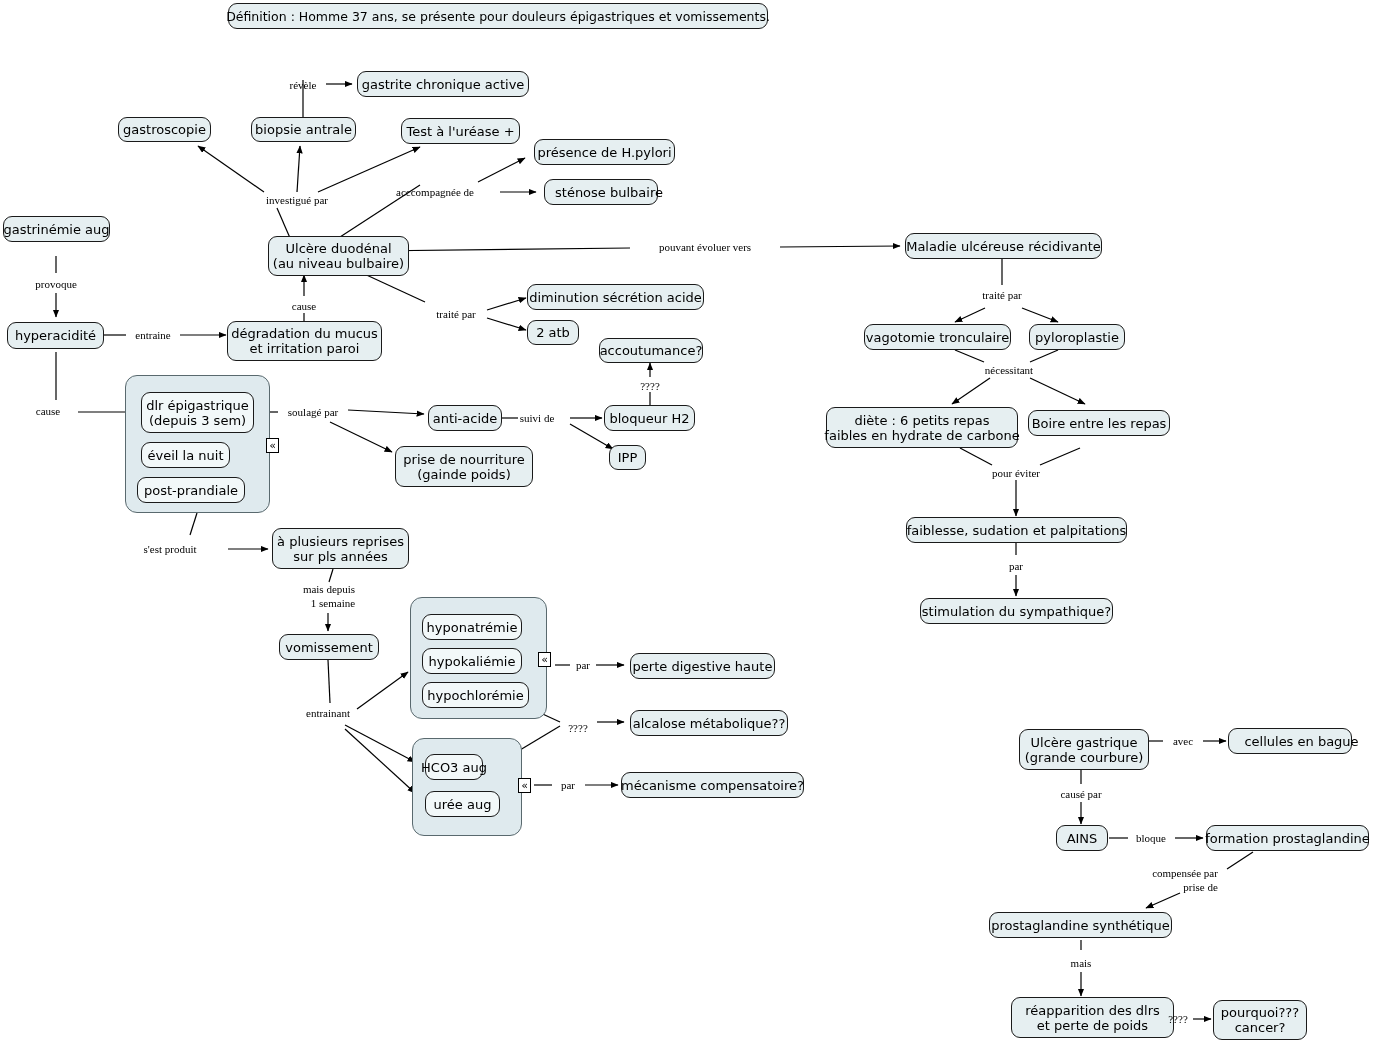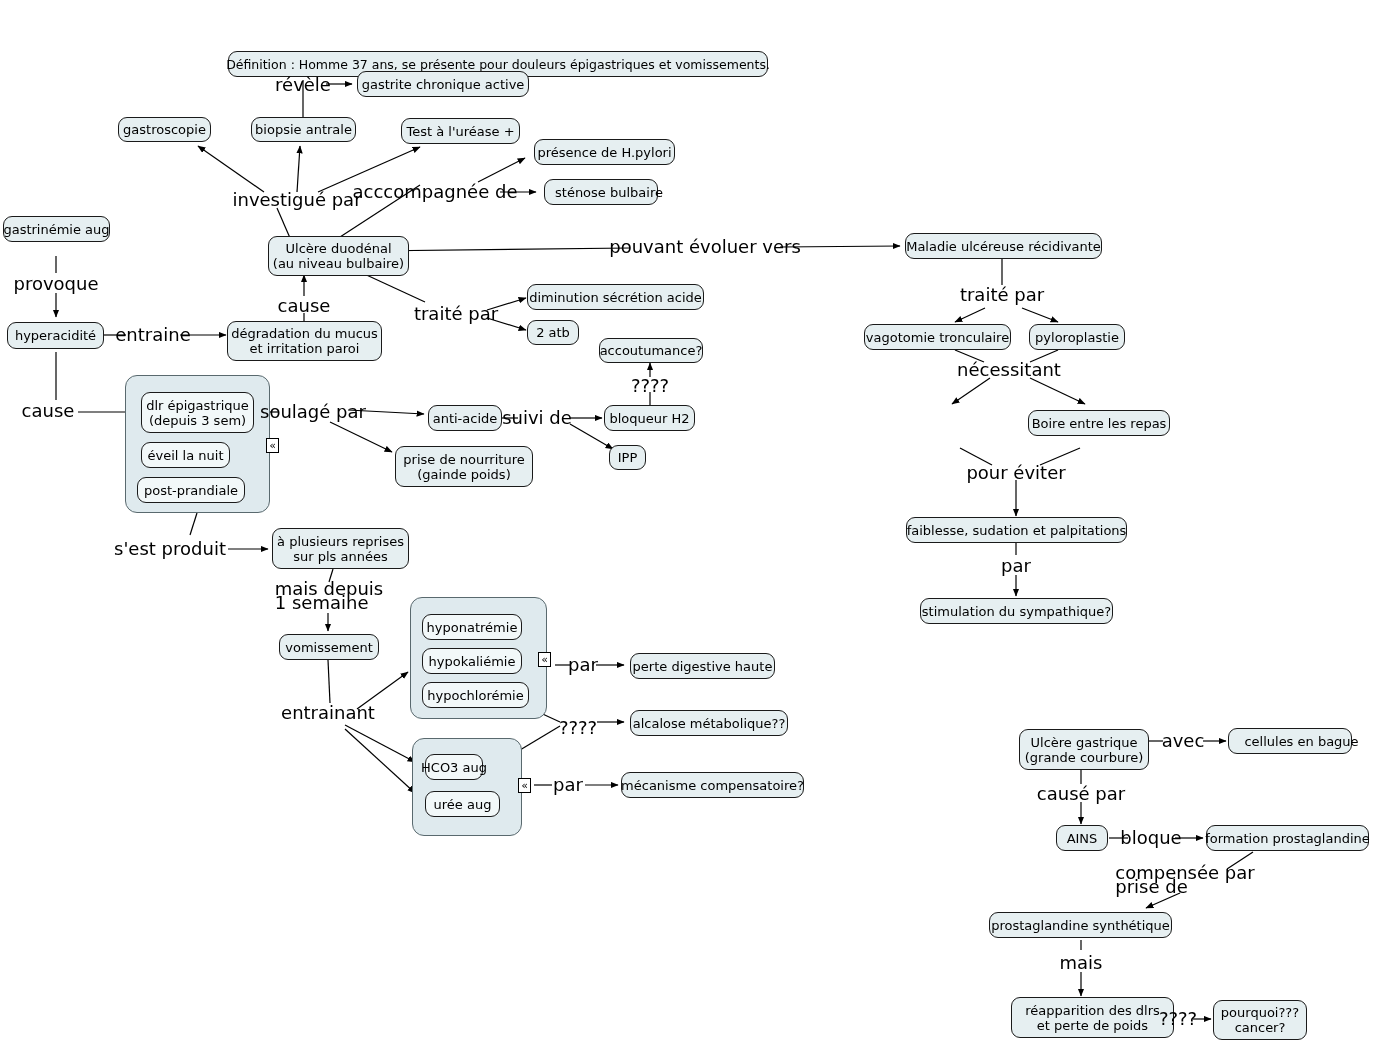--- a/index.html
+++ b/index.html
@@ -50,27 +50,28 @@
     z-index: 2;
   }
   .node.child {
     background: #f2f8f9;
     z-index: 4;
   }
   
   .link-label {
     position: absolute;
     color: #000000;
-    font-size: 18px;
+    font-size: 11px;
     line-height: 14px;
-    text-align: left;
+    text-align: right;
     white-space: pre;
     background: transparent;
     z-index: 5;
     transform: translateX(-50%);
+    font-family: Liberation Serif, serif;
   }
   
   .collapse-icon {
     position: absolute;
     width: 13px;
     height: 15px;
     box-sizing: border-box;
     border: 1px solid #000000;
     background: #ffffff;
     color: #000000;
@@ -187,21 +188,21 @@
       <line x1="1180" y1="893" x2="1146" y2="908" marker-end="url(#ah)"></line>
 
       <line x1="1081" y1="940" x2="1081" y2="950"></line>
       <line x1="1081" y1="972" x2="1081" y2="996" marker-end="url(#ah)"></line>
 
       <line x1="1152" y1="1019" x2="1163" y2="1019"></line>
       <line x1="1193" y1="1019" x2="1211" y2="1019" marker-end="url(#ah)"></line>
     </g>
   </svg>
 
-  <div class="node" style="left:228px; top:3px; width:540px; height:26px; font-size:12.5px;margin-top:48px;">Définition : Homme 37 ans, se présente pour douleurs épigastriques et vomissements.</div>
+  <div class="node" style="left:228px; top:3px; width:540px; height:26px; font-size:12.5px;">Définition : Homme 37 ans, se présente pour douleurs épigastriques et vomissements.</div>
 
   <div class="group" style="left:125px; top:375px; width:145px; height:138px;"></div>
   <div class="group" style="left:410px; top:597px; width:137px; height:122px;"></div>
   <div class="group" style="left:412px; top:738px; width:110px; height:98px;"></div>
 
   <div class="node" style="left:118px; top:117px; width:93px; height:25px;">gastroscopie</div>
 
   <div class="node" style="left:251px; top:117px; width:105px; height:25px;">biopsie antrale</div>
 
   <div class="node" style="left:357px; top:71px; width:172px; height:26px;">gastrite chronique active</div>
@@ -264,20 +265,22 @@
   <div class="node child" style="left:425px; top:791px; width:75px; height:26px;">urée aug</div>
 
   <div class="node" style="left:621px; top:772px; width:183px; height:26px;">mécanisme compensatoire?</div>
 
   <div class="node" style="left:905px; top:233px; width:197px; height:26px;">Maladie ulcéreuse récidivante</div>
 
   <div class="node" style="left:864px; top:324px; width:147px; height:26px;">vagotomie tronculaire</div>
 
   <div class="node" style="left:1029px; top:324px; width:96px; height:26px;">pyloroplastie</div>
 
+  <div class="node" style="left:826px; top:407px; width:192px; height:41px;">diète : 6 petits repas
+faibles en hydrate de carbone</div>
 
   <div class="node" style="left:1028px; top:410px; width:142px; height:26px;">Boire entre les repas</div>
 
   <div class="node" style="left:906px; top:517px; width:221px; height:26px;">faiblesse, sudation et palpitations</div>
 
   <div class="node" style="left:920px; top:598px; width:193px; height:26px;">stimulation du sympathique?</div>
 
   <div class="node" style="left:1019px; top:729px; width:130px; height:41px;">Ulcère gastrique
 (grande courbure)</div>
 

